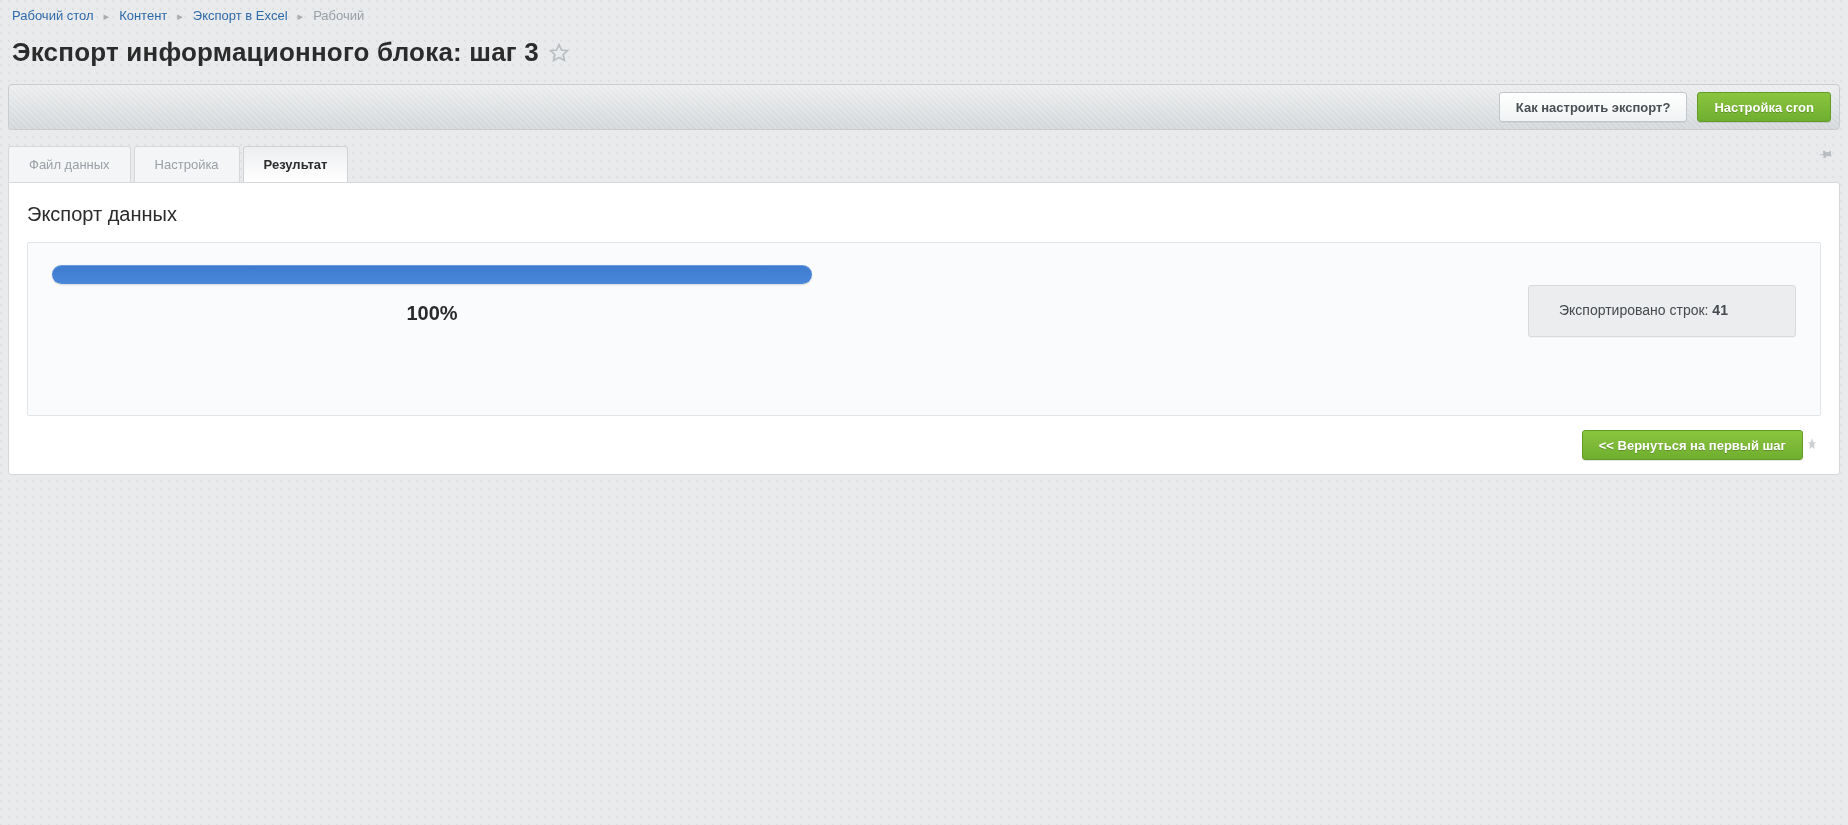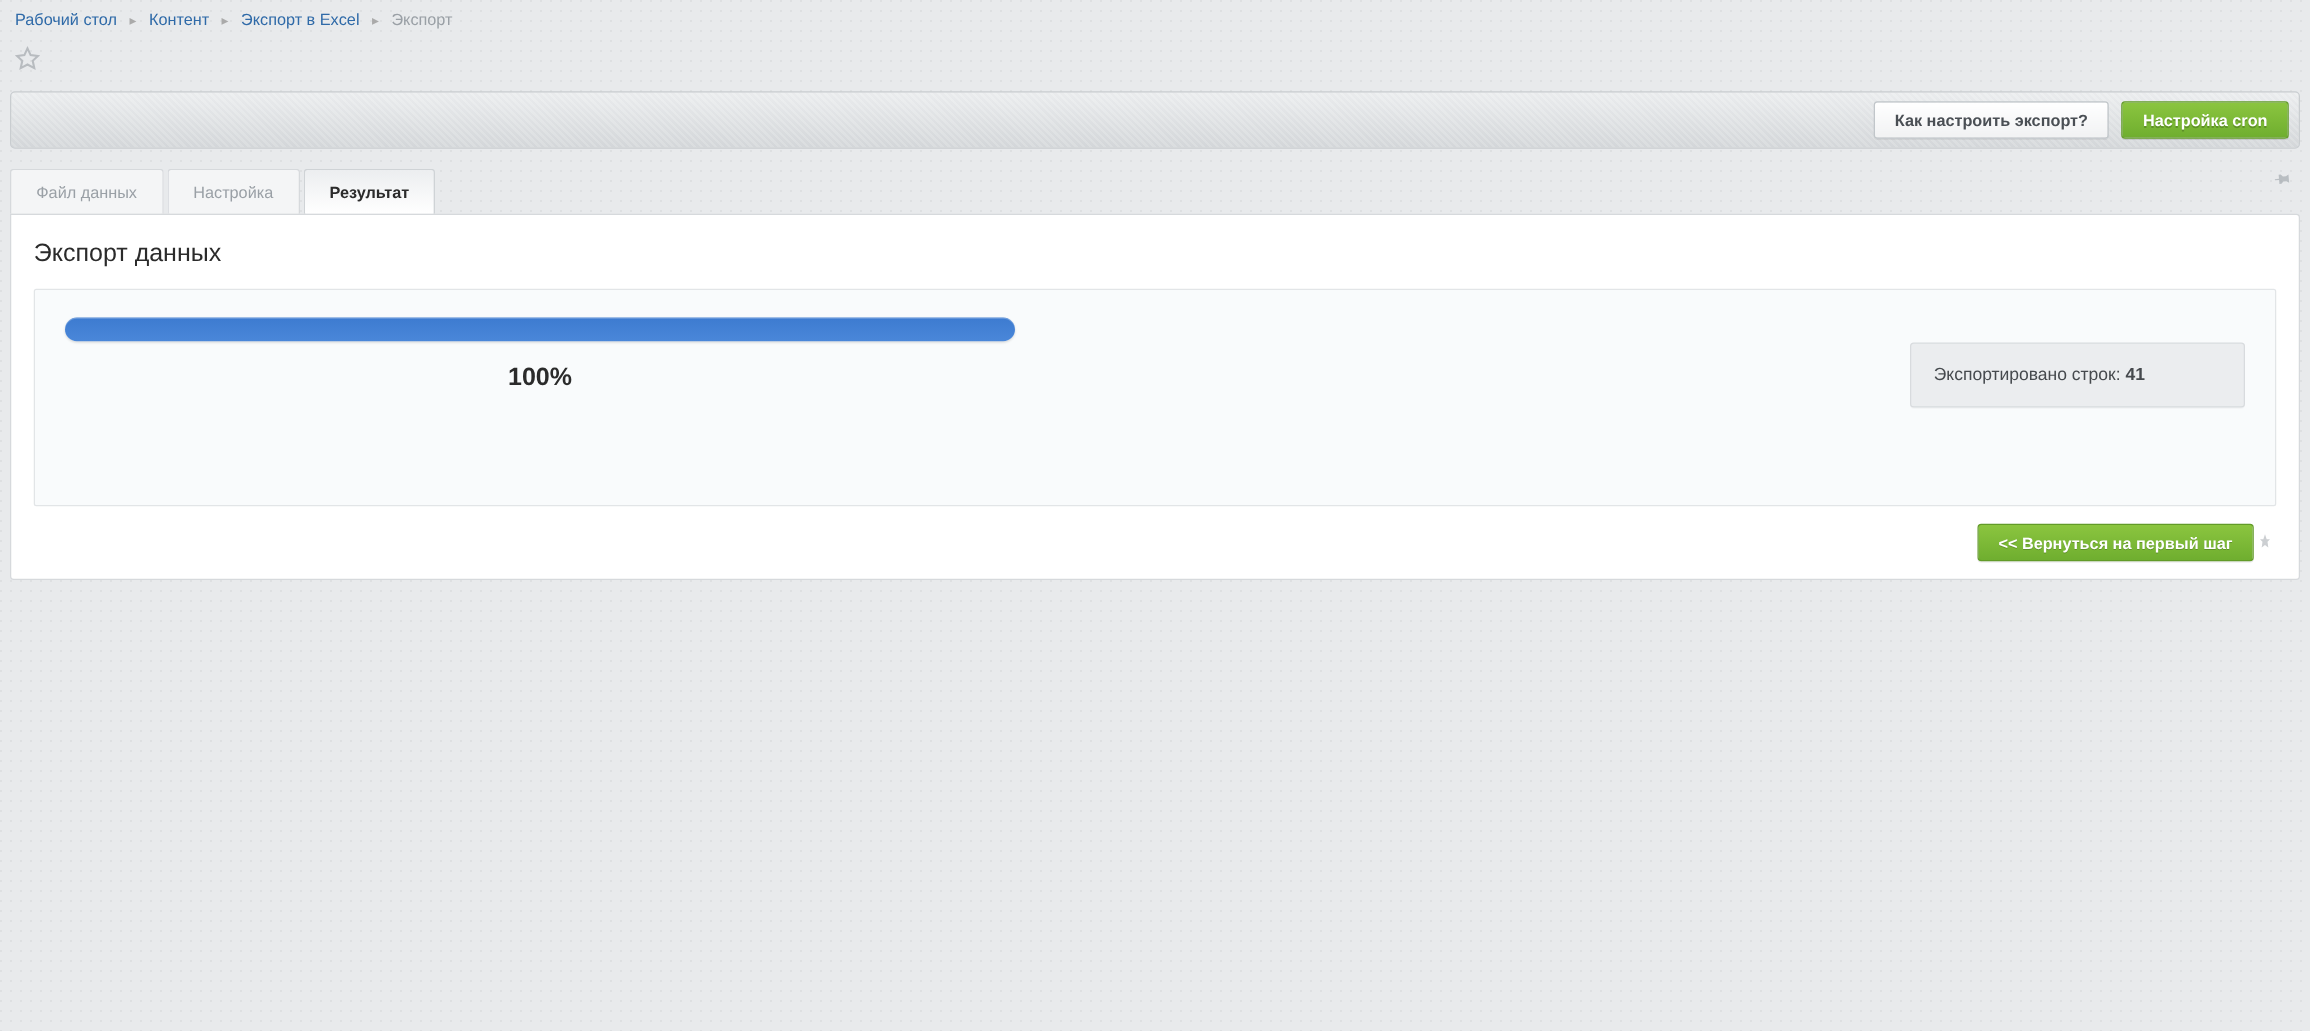--- a/index.html
+++ b/index.html
@@ -167,21 +167,21 @@
   .info-box {
     flex: 0 0 268px;
     border: 1px solid #d8dbde;
     background: #ebedef;
     border-radius: 3px;
     padding: 16px 18px 18px 18px;
     margin-top: 20px;
     box-shadow: 0 1px 0 rgba(0,0,0,0.03);
     color: #464a4e;
   }
-  .info-line { margin-bottom: 18px; font-size: 14px; }
+  .info-line { margin-bottom: 18px; font-size: 14px; margin-left: 12px; }
   .info-line:last-child { margin-bottom: 0; }
   .info-line strong { font-weight: bold; }
   .file-link { color: #2457b3; text-decoration: underline; }
 
   .footer-row {
     display: flex;
     align-items: center;
     justify-content: flex-end;
     margin-top: 14px;
   }
@@ -194,24 +194,25 @@
 </head>
 <body>
 
 <nav class="breadcrumbs">
   <a href="#">Рабочий стол</a>
   <span class="sep">▸</span>
   <a href="#">Контент</a>
   <span class="sep">▸</span>
   <a href="#">Экспорт в Excel</a>
   <span class="sep">▸</span>
-  <span class="current">Экспорт</span>
+  <span class="current">Рабочий</span>
 </nav>
 
 <div class="title-row">
+  <h1 class="page-title">Экспорт информационного блока: шаг 3</h1>
   <span class="star-icon">
     <svg width="20" height="20" viewBox="0 0 24 24" fill="none" stroke="#b8bcc0" stroke-width="2">
       <polygon points="12 2 15 8.5 22 9.3 17 14 18.5 21 12 17.5 5.5 21 7 14 2 9.3 9 8.5 12 2"></polygon>
     </svg>
   </span>
 </div>
 
 <div class="toolbar">
   <div class="btn btn-light">Как настроить экспорт?</div>
   <div class="btn btn-green">Настройка cron</div>

